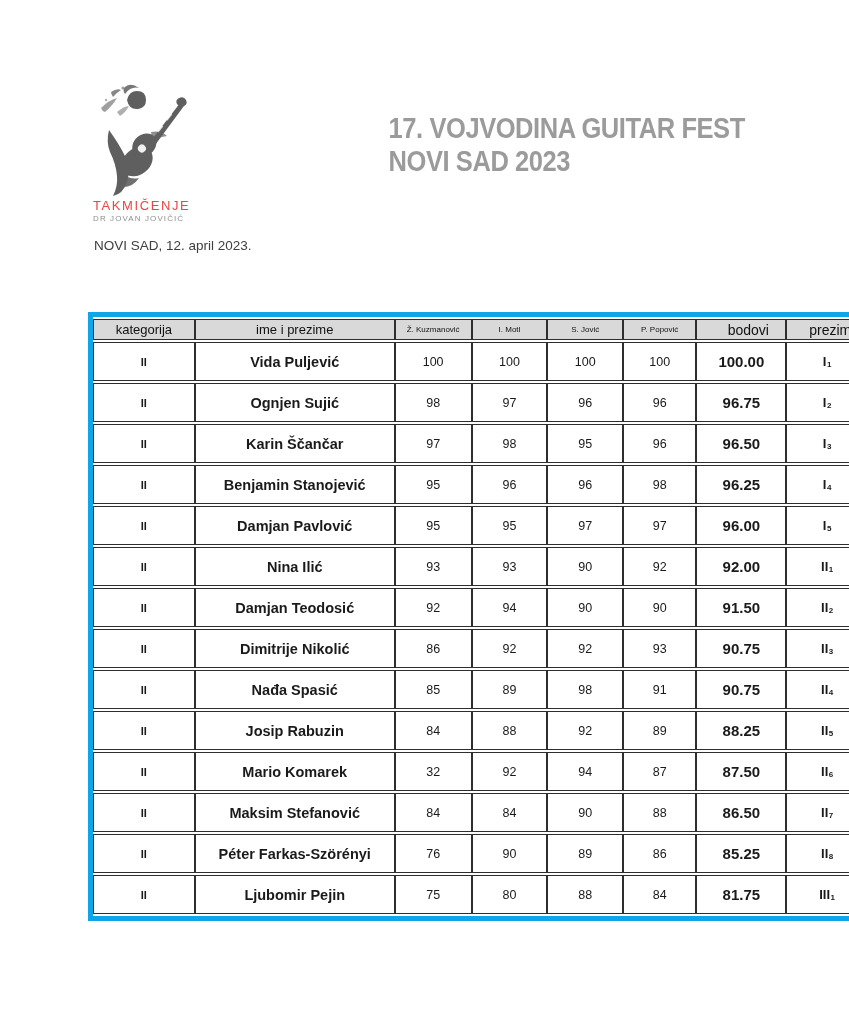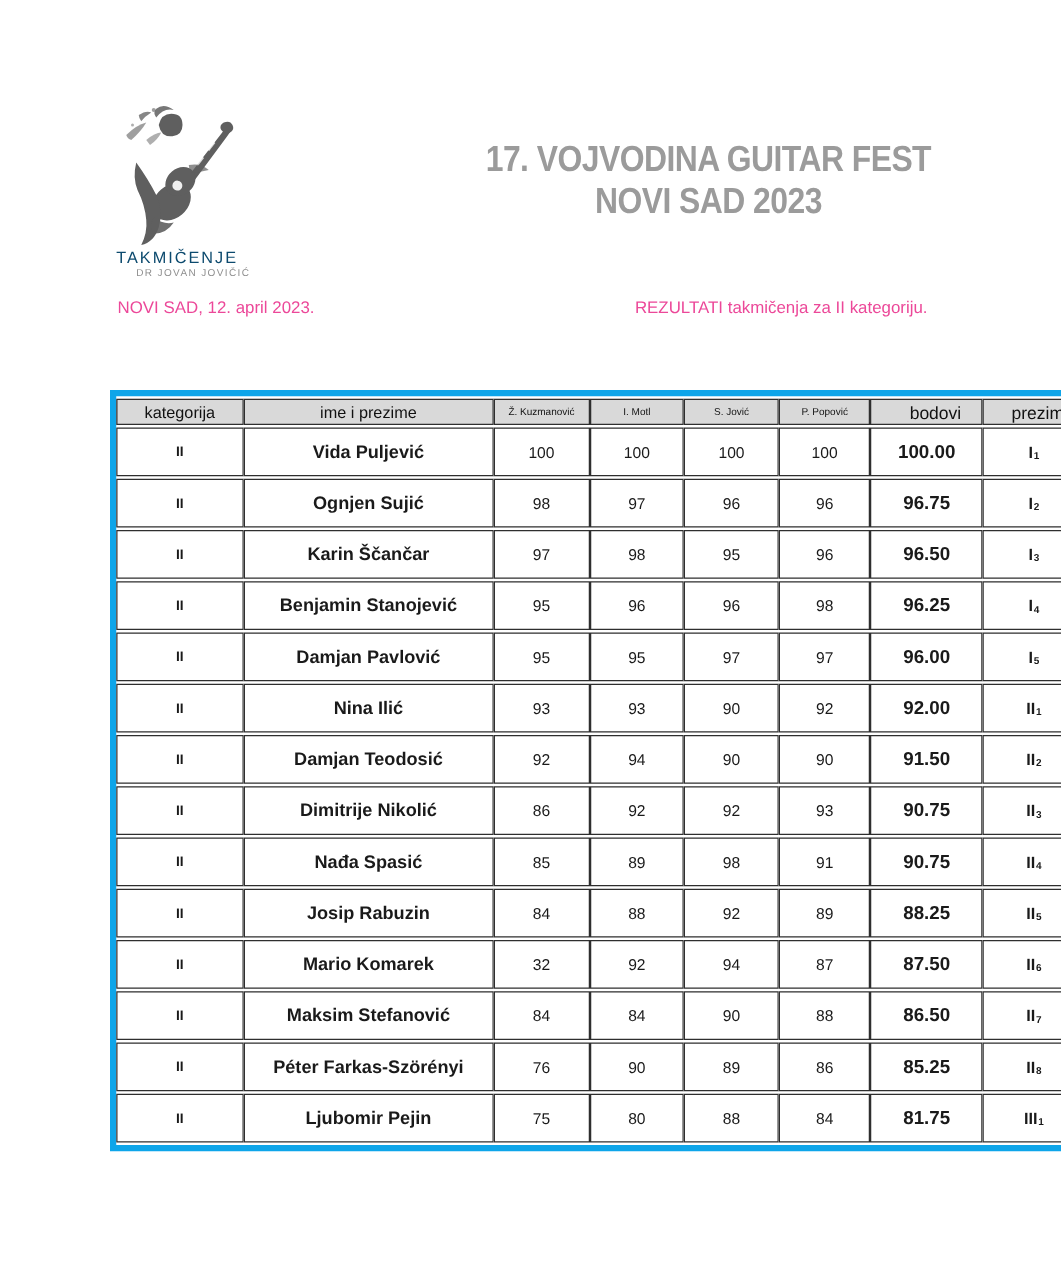--- a/index.html
+++ b/index.html
@@ -22,37 +22,36 @@
     position: absolute;
     left: 93px;
     top: 78px;
     width: 130px;
   }
   .logo-art { display: block; }
   .logo-caption1 {
     margin-top: 2px;
     font-size: 13px;
     letter-spacing: 1.6px;
-    color: #0c4a6e;
+    color: #ef4444;
     font-weight: 500;
   }
   .logo-caption2 {
     margin-top: 1px;
     font-size: 8px;
     letter-spacing: 1.1px;
     color: #8f8f8f;
-    margin-left: 16px;
   }
 
   
   .title-block {
     position: absolute;
     right: 104px;
     top: 112px;
-    text-align: center;
+    text-align: left;
   }
   .title-line {
     display: block;
     font-size: 29px;
     line-height: 33px;
     font-weight: bold;
     color: #9b9b9b;
     letter-spacing: -0.5px;
     transform: scaleX(0.88);
     transform-origin: right center;
@@ -61,21 +60,21 @@
 
   
   .meta-row {
     position: absolute;
     left: 94px;
     right: 107px;
     top: 238px;
     display: flex;
     justify-content: space-between;
     font-size: 13.5px;
-    color: #ec4899;
+    color: #404040;
     align-items: flex-end;
   }
 
   
   table.results {
     position: absolute;
     left: 88px;
     top: 300px;
     width: 785px;
     border-collapse: separate;
@@ -155,21 +154,20 @@
     <div class="logo-caption2">DR JOVAN JOVIČIĆ</div>
   </div>
 
   <div class="title-block">
     <span class="title-line">17. VOJVODINA GUITAR FEST</span>
     <span class="title-line">NOVI SAD 2023</span>
   </div>
 
   <div class="meta-row">
     <span>NOVI SAD, 12. april 2023.</span>
-    <span>REZULTATI takmičenja za II kategoriju.</span>
   </div>
 
   <table class="results">
     <colgroup>
       <col style="width:86px">
         <col style="width:169px">
         <col style="width:65px">
         <col style="width:64px">
       <col style="width:64px">
         <col style="width:62px">

